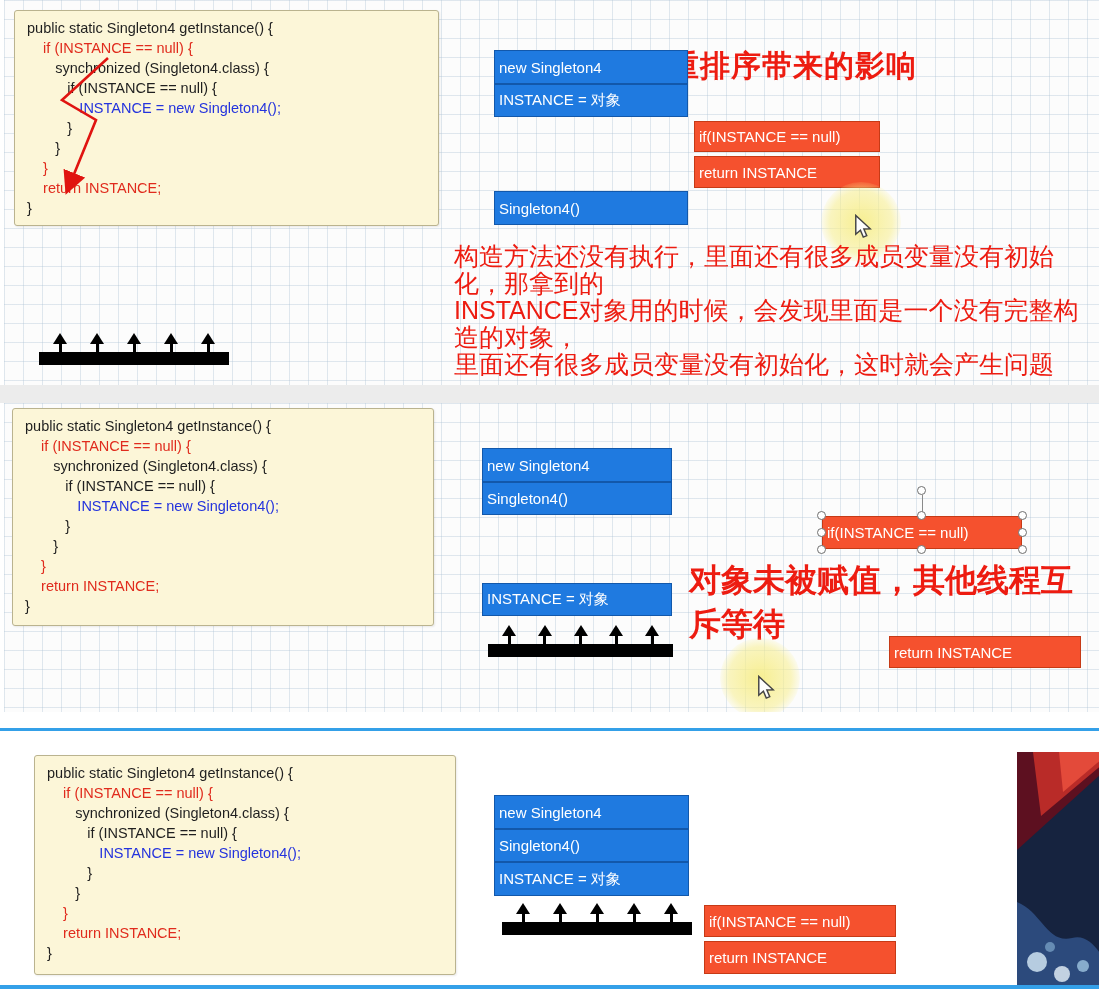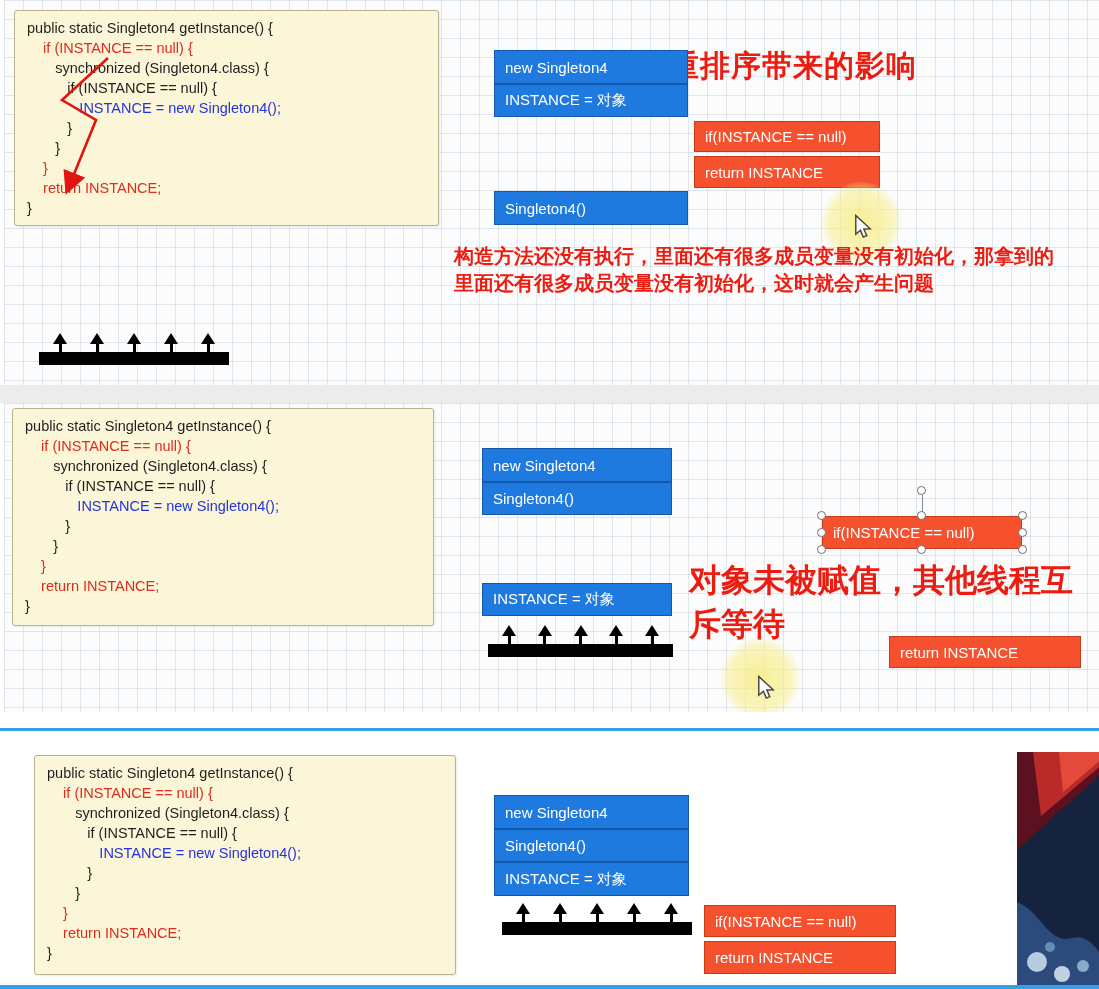--- a/index.html
+++ b/index.html
@@ -25,41 +25,41 @@
   .code-block{position:absolute;background:var(--code-bg);border:1px solid var(--code-border);
     border-radius:3px;padding:7px 12px;box-sizing:border-box;
     font-size:14.5px;line-height:20px;box-shadow:1px 1px 2px rgba(0,0,0,.08);}
   .code-line{white-space:pre;}
   .c-black{color:var(--code-black);}
   .c-red{color:var(--code-red);}
   .c-blue{color:var(--code-blue);}
   .zigzag{position:absolute;pointer-events:none;}
 
   
-  .flow-box{position:absolute;display:flex;align-items:center;padding-left:10px;
+  .flow-box{position:absolute;display:flex;align-items:center;padding-left:4px;
     color:#fff;font-size:15px;box-sizing:border-box;}
   .flow-box.blue{background:var(--blue-box);border:1px solid var(--blue-border);}
   .flow-box.orange{background:var(--orange-box);border:1px solid var(--orange-border);}
 
   
   .sel-wrap{position:absolute;}
   .sel-wrap .flow-box{position:relative;left:0;top:0;width:100%;height:100%;}
   .handle{position:absolute;width:9px;height:9px;border-radius:50%;background:#fff;
     border:1px solid #6f6f6f;box-sizing:border-box;z-index:5;}
   .h-nw{left:-5px;top:-5px;} .h-n{left:50%;margin-left:-5px;top:-5px;} .h-ne{right:-5px;top:-5px;}
   .h-w{left:-5px;top:50%;margin-top:-5px;} .h-e{right:-5px;top:50%;margin-top:-5px;}
   .h-sw{left:-5px;bottom:-5px;} .h-s{left:50%;margin-left:-5px;bottom:-5px;} .h-se{right:-5px;bottom:-5px;}
   .rot-line{position:absolute;left:50%;top:-21px;width:1px;height:17px;background:#8a8a8a;}
   .h-rot{left:50%;margin-left:-5px;top:-30px;}
 
   
   .red-title{position:absolute;color:var(--red-text);font-weight:bold;font-size:30px;letter-spacing:1px;margin-top:40px;}
   .red-sub{position:absolute;color:var(--red-text);font-weight:bold;font-size:27px;}
   .red-mutex{position:absolute;color:var(--red-text);font-weight:bold;font-size:32px;}
-  .red-para{position:absolute;color:var(--red-text);font-size:20px;line-height:27px;font-weight:700;}
+  .red-para{position:absolute;color:var(--red-text);font-size:25px;line-height:27px;font-weight:400;}
 
   
   .thread-bar{position:absolute;}
   .thread-bar .arrows{display:flex;justify-content:space-between;padding:0 14px;height:19px;}
   .t-arrow{display:flex;flex-direction:column;align-items:center;}
   .t-arrow .head{width:0;height:0;border-left:7px solid transparent;border-right:7px solid transparent;
     border-bottom:11px solid #000;}
   .t-arrow .stem{width:3px;height:8px;background:#000;}
   .thread-bar .bar{height:13px;background:#000;}
 
@@ -110,20 +110,21 @@
 
     <div class="flow-box blue" style="left:490px;top:191px;width:194px;height:34px;">Singleton4()</div>
 
     <div class="spotlight" style="left:817px;top:182px;"></div>
     <svg class="cursor" style="left:850px;top:214px;" width="18" height="26" viewBox="0 0 12 18">
       <path d="M1,1 L1,14 L4.2,11.2 L6.2,16 L8.6,15 L6.6,10.4 L11,10.2 Z" fill="#fdfdfd" stroke="#444" stroke-width="1"></path>
     </svg>
 
     <div class="red-para" style="left:450px;top:243px;width:625px;">
       <div>构造方法还没有执行，里面还有很多成员变量没有初始化，那拿到的</div>
+      <div>INSTANCE对象用的时候，会发现里面是一个没有完整构造的对象，</div>
       <div>里面还有很多成员变量没有初始化，这时就会产生问题</div>
     </div>
 
     <div class="thread-bar" style="left:35px;top:333px;width:190px;">
       <div class="arrows">
         <span class="t-arrow">
             <i class="head"></i>
             <i class="stem"></i>
           </span>
         <span class="t-arrow">

